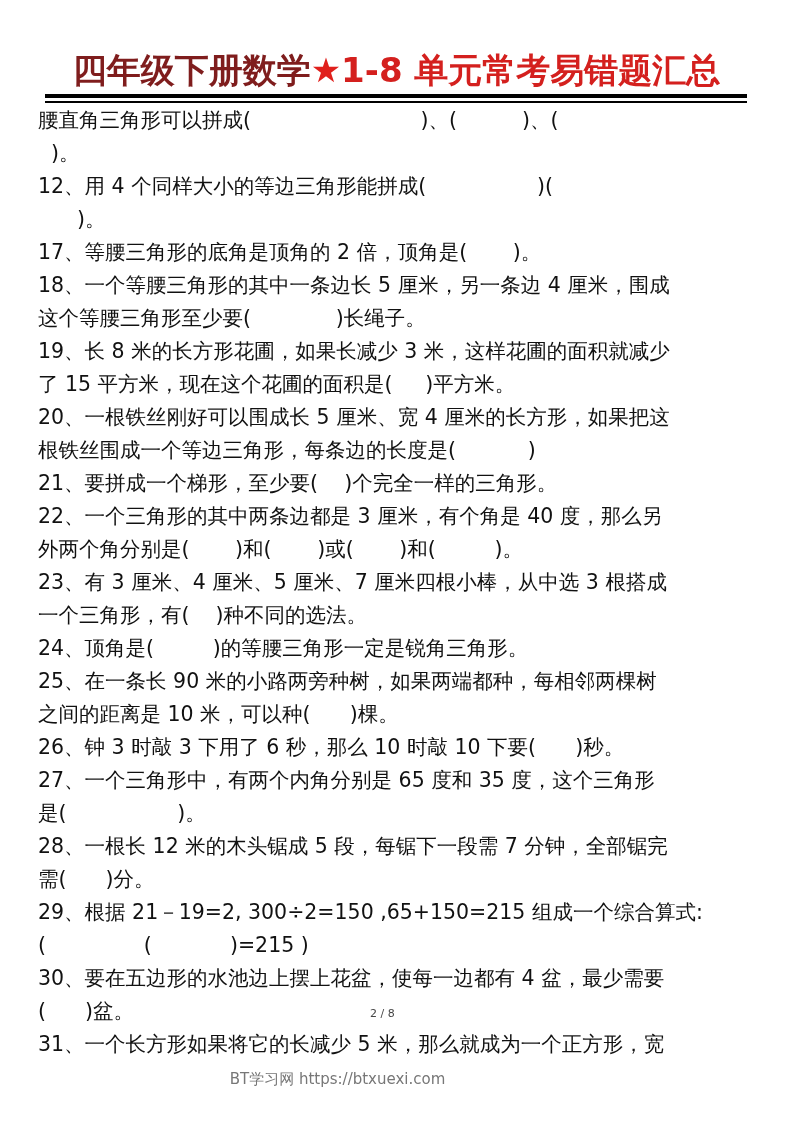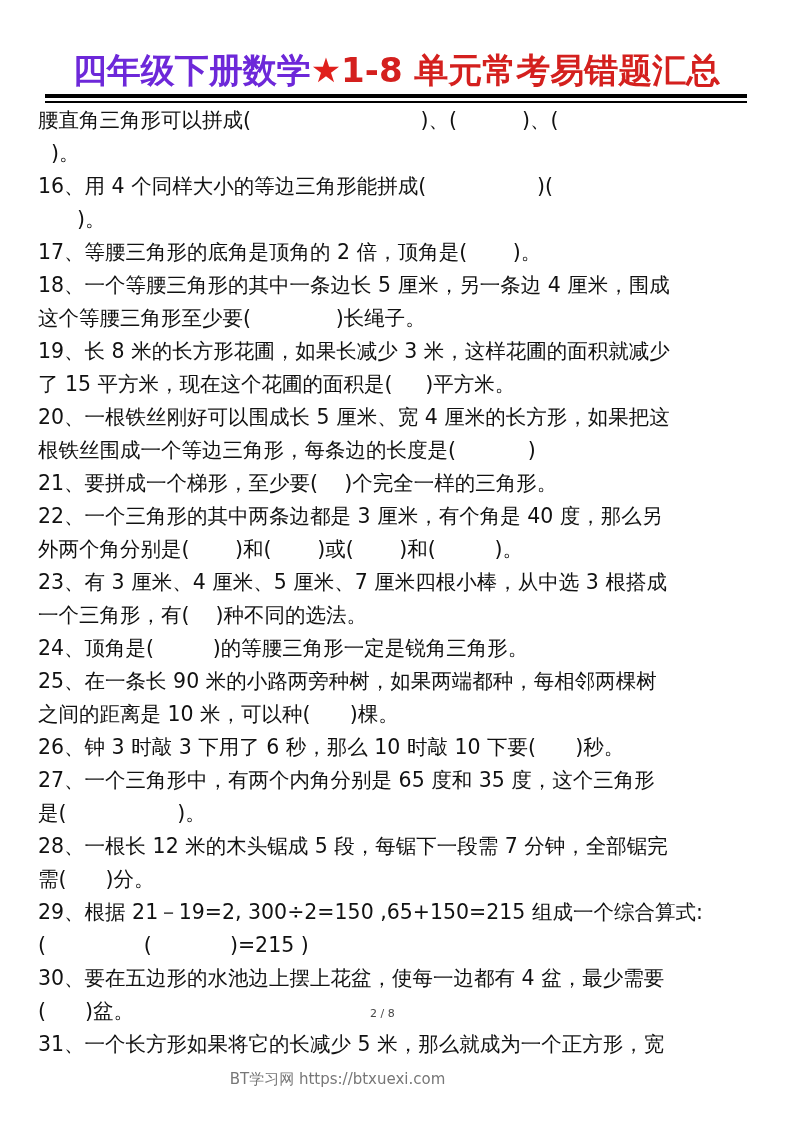--- a/index.html
+++ b/index.html
@@ -1,20 +1,20 @@
 <!DOCTYPE html>
 <html><head>
 <meta charset="utf-8">
 <style>
   html, body { margin:0; padding:0; background:#ffffff; }
   body { width:793px; height:1122px; position:relative; overflow:hidden;
          font-family:"DejaVu Sans","Liberation Sans",sans-serif; color:#111; }
   .title { position:absolute; left:0; top:50px; width:793px; text-align:center;
            font-size:34px; font-weight:bold; letter-spacing:0px; white-space:nowrap; line-height:40px; }
-  .title .black { color:#6d28d9; }
+  .title .black { color:#7f1d1d; }
   .title .star { color:#e0201c; }
   .title .red { color:#d4201e; }
   .rule-thick { position:absolute; left:45px; width:702px; top:94px; height:4px; background:#000; }
   .rule-thin { position:absolute; left:45px; width:702px; top:101px; height:2px; background:#000; }
   .content { position:absolute; left:38px; top:104px; width:720px; font-size:20.5px; line-height:33px; }
   .line { white-space:pre; height:33px; }
   .footer { position:absolute; left:0; width:675px; top:1070px; text-align:center;
             font-size:15px; color:#777; white-space:nowrap; }
   .pageno { position:absolute; left:370px; top:1007px; font-size:11px; color:#444; }
 </style>
@@ -23,21 +23,21 @@
 
 <div class="title">
   <span class="black">四年级下册数学</span><span class="star">★</span><span class="red">1-8 单元常考易错题汇总</span>
 </div>
 <div class="rule-thick"></div>
 <div class="rule-thin"></div>
 
 <div class="content">
   <div class="line">腰直角三角形可以拼成(                          )、(          )、(</div>
   <div class="line">  )。</div>
-  <div class="line">16、用 4 个同样大小的等边三角形能拼成(                 )(</div>
+  <div class="line">12、用 4 个同样大小的等边三角形能拼成(                 )(</div>
   <div class="line">      )。</div>
   <div class="line">17、等腰三角形的底角是顶角的 2 倍，顶角是(       )。</div>
   <div class="line">18、一个等腰三角形的其中一条边长 5 厘米，另一条边 4 厘米，围成</div>
   <div class="line">这个等腰三角形至少要(             )长绳子。</div>
   <div class="line">19、长 8 米的长方形花圃，如果长减少 3 米，这样花圃的面积就减少</div>
   <div class="line">了 15 平方米，现在这个花圃的面积是(     )平方米。</div>
   <div class="line">20、一根铁丝刚好可以围成长 5 厘米、宽 4 厘米的长方形，如果把这</div>
   <div class="line">根铁丝围成一个等边三角形，每条边的长度是(           )</div>
   <div class="line">21、要拼成一个梯形，至少要(    )个完全一样的三角形。</div>
   <div class="line">22、一个三角形的其中两条边都是 3 厘米，有个角是 40 度，那么另</div>

